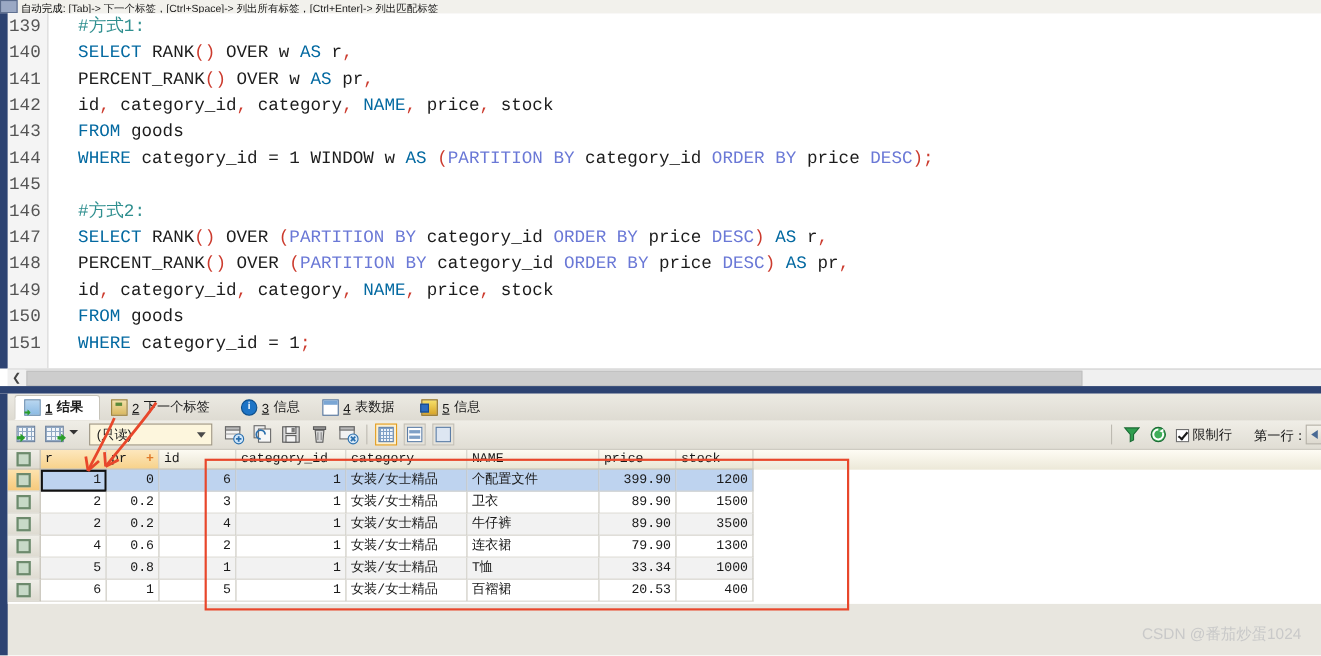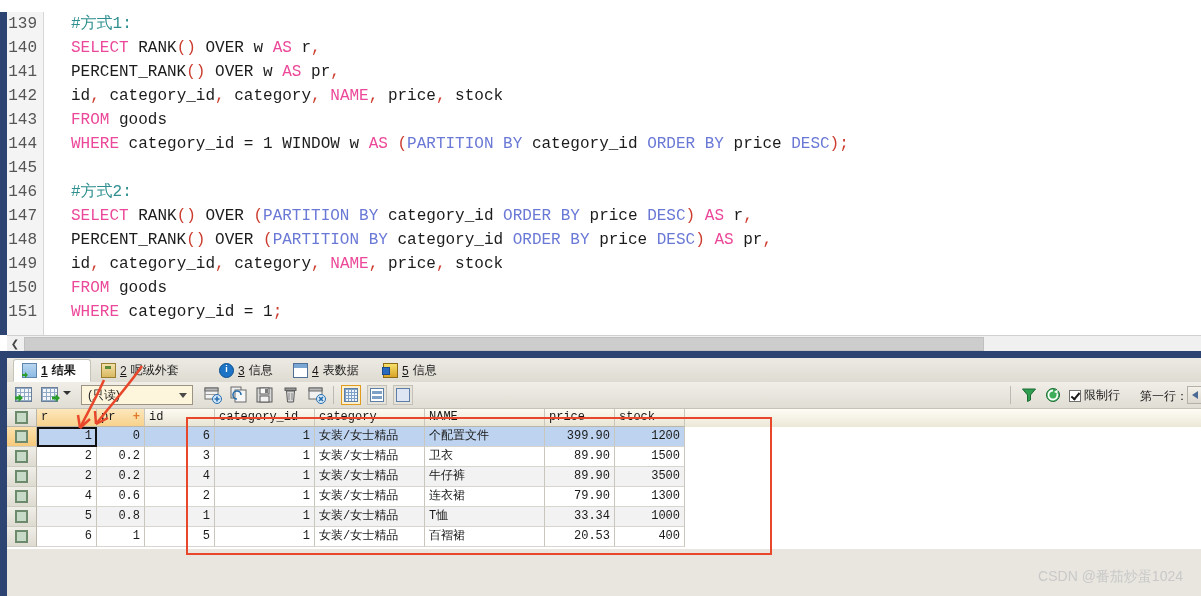--- a/index.html
+++ b/index.html
@@ -67,21 +67,21 @@
     display: inline-block;
     width: 36px;
     text-align: right;
     padding-right: 6px;
     box-sizing: border-box;
     color: #555555;
     font-family: "Liberation Mono", "DejaVu Sans Mono", monospace;
     font-size: 16px;
   }
   .src { display: inline-block; padding-left: 28px; }
-  .kw   { color: #ec4899; }
+  .kw   { color: #0369a1; }
   .fn   { color: #1c1c1c; }
   .paren{ color: #cc3b2e; }
   .com  { color: #2f8f8f; }
   .punc { color: #cc3b2e; }
   .pbl  { color: #6a78d6; }
 
   
   .hscroll {
     position: absolute; left: 7px; top: 335px;
     width: 1194px; height: 16px;
@@ -438,20 +438,23 @@
     color: #c9c9c9;
     white-space: nowrap;
     font-family: "Liberation Sans", sans-serif;
   }
 </style>
 </head>
 <body>
 
 <div id="root">
 
+  <div class="hintbar">
+    <span class="swatch"></span><span class="lbl">自动完成:</span>&nbsp;<span>[Tab]-&gt; 下一个标签，[Ctrl+Space]-&gt; 列出所有标签，[Ctrl+Enter]-&gt; 列出匹配标签</span>
+  </div>
 
   <div class="editor-wrap">
     <div class="gutter"></div>
     <div class="code" id="code-host"><div class="code-line"><span class="ln">139</span><span class="src"><span class="com">#方式1:</span></span></div><div class="code-line"><span class="ln">140</span><span class="src"><span class="kw">SELECT</span><span class="fn"> RANK</span><span class="paren">()</span><span class="fn"> OVER w </span><span class="kw">AS</span><span class="fn"> r</span><span class="punc">,</span></span></div><div class="code-line"><span class="ln">141</span><span class="src"><span class="fn">PERCENT_RANK</span><span class="paren">()</span><span class="fn"> OVER w </span><span class="kw">AS</span><span class="fn"> pr</span><span class="punc">,</span></span></div><div class="code-line"><span class="ln">142</span><span class="src"><span class="fn">id</span><span class="punc">,</span><span class="fn"> category_id</span><span class="punc">,</span><span class="fn"> category</span><span class="punc">,</span><span class="fn"> </span><span class="kw">NAME</span><span class="punc">,</span><span class="fn"> price</span><span class="punc">,</span><span class="fn"> stock</span></span></div><div class="code-line"><span class="ln">143</span><span class="src"><span class="kw">FROM</span><span class="fn"> goods</span></span></div><div class="code-line"><span class="ln">144</span><span class="src"><span class="kw">WHERE</span><span class="fn"> category_id = 1 WINDOW w </span><span class="kw">AS</span><span class="fn"> </span><span class="paren">(</span><span class="pbl">PARTITION</span><span class="fn"> </span><span class="pbl">BY</span><span class="fn"> category_id </span><span class="pbl">ORDER</span><span class="fn"> </span><span class="pbl">BY</span><span class="fn"> price </span><span class="pbl">DESC</span><span class="paren">)</span><span class="punc">;</span></span></div><div class="code-line"><span class="ln">145</span><span class="src"></span></div><div class="code-line"><span class="ln">146</span><span class="src"><span class="com">#方式2:</span></span></div><div class="code-line"><span class="ln">147</span><span class="src"><span class="kw">SELECT</span><span class="fn"> RANK</span><span class="paren">()</span><span class="fn"> OVER </span><span class="paren">(</span><span class="pbl">PARTITION</span><span class="fn"> </span><span class="pbl">BY</span><span class="fn"> category_id </span><span class="pbl">ORDER</span><span class="fn"> </span><span class="pbl">BY</span><span class="fn"> price </span><span class="pbl">DESC</span><span class="paren">)</span><span class="fn"> </span><span class="kw">AS</span><span class="fn"> r</span><span class="punc">,</span></span></div><div class="code-line"><span class="ln">148</span><span class="src"><span class="fn">PERCENT_RANK</span><span class="paren">()</span><span class="fn"> OVER </span><span class="paren">(</span><span class="pbl">PARTITION</span><span class="fn"> </span><span class="pbl">BY</span><span class="fn"> category_id </span><span class="pbl">ORDER</span><span class="fn"> </span><span class="pbl">BY</span><span class="fn"> price </span><span class="pbl">DESC</span><span class="paren">)</span><span class="fn"> </span><span class="kw">AS</span><span class="fn"> pr</span><span class="punc">,</span></span></div><div class="code-line"><span class="ln">149</span><span class="src"><span class="fn">id</span><span class="punc">,</span><span class="fn"> category_id</span><span class="punc">,</span><span class="fn"> category</span><span class="punc">,</span><span class="fn"> </span><span class="kw">NAME</span><span class="punc">,</span><span class="fn"> price</span><span class="punc">,</span><span class="fn"> stock</span></span></div><div class="code-line"><span class="ln">150</span><span class="src"><span class="kw">FROM</span><span class="fn"> goods</span></span></div><div class="code-line"><span class="ln">151</span><span class="src"><span class="kw">WHERE</span><span class="fn"> category_id = 1</span><span class="punc">;</span></span></div></div>
   </div>
 
   <div class="hscroll">
     <div class="arrow-l">❮</div>
     <div class="thumb"></div>
   </div>
@@ -462,21 +465,21 @@
 
     <div class="tabstrip" id="tabstrip">
         <div class="tab active" style="left: 6px; width: 78px;">
           <span class="tab-ico ico-result"></span>
           <span class="tnum">1</span>
           <span>结果</span>
         </div>
         <div class="tab" style="left: 86px; width: 116px;">
           <span class="tab-ico ico-profile"></span>
           <span class="tnum">2</span>
-          <span>呢绒外套</span>
+          <span>下一个标签</span>
         </div>
         <div class="tab" style="left: 204px; width: 72px;">
           <span class="tab-ico ico-info">i</span>
           <span class="tnum">3</span>
           <span>信息</span>
         </div>
         <div class="tab" style="left: 278px; width: 88px;">
           <span class="tab-ico ico-table"></span>
           <span class="tnum">4</span>
           <span>表数据</span>

